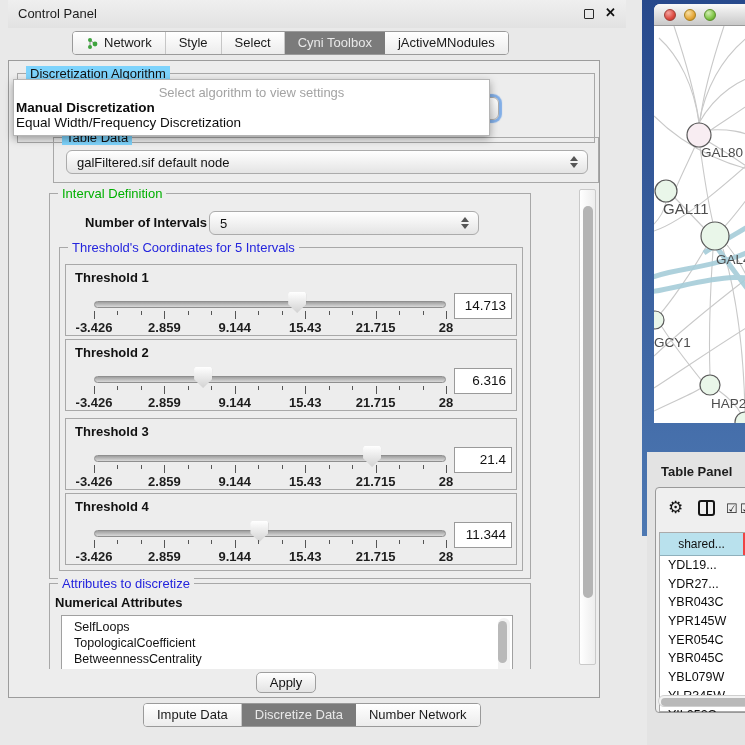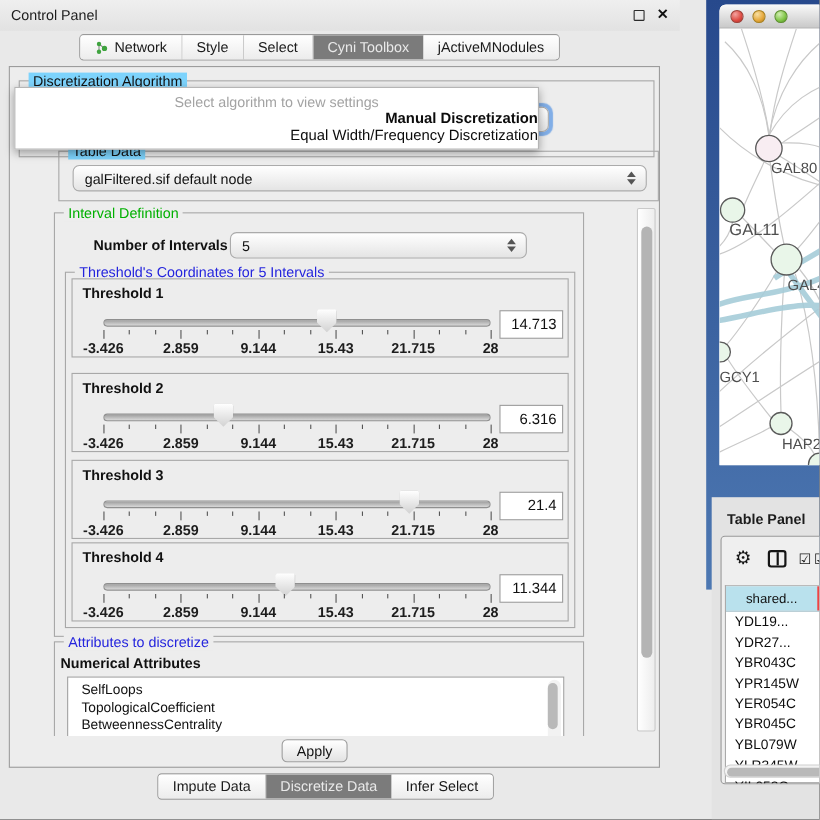--- a/index.html
+++ b/index.html
@@ -1,21 +1,21 @@
 <!DOCTYPE html>
 <html><head>
 <meta charset="utf-8">
 <style>
   html,body{margin:0;padding:0;background:#333;}
   *{box-sizing:border-box;font-family:"Liberation Sans",sans-serif;}
   .screen{position:relative;width:745px;height:745px;overflow:hidden;background:#e9e9e9;}
 
   
   .cp{position:absolute;left:0;top:0;width:618px;height:745px;background:#e9e9e9;}
-  .titlebar{position:absolute;left:0;top:0;width:100%;height:28px;background:linear-gradient(#efefef,#e2e2e2);}
+  .titlebar{position:absolute;left:8px;top:0;width:100%;height:28px;background:linear-gradient(#efefef,#e2e2e2);}
   .titlebar .tb-title{position:absolute;left:10px;top:6px;font-size:13px;color:#1c1c1c;}
   .tb-float{position:absolute;right:32px;top:9px;width:10px;height:10px;border:1.6px solid #2a2a2a;border-radius:1px;}
   .tb-close{position:absolute;right:10px;top:5px;font-size:13px;font-weight:700;color:#111;}
 
   .tabbar{position:absolute;display:flex;height:24px;background:#fcfcfc;border:1px solid #9a9a9a;border-radius:4px;overflow:hidden;}
   .tabbar.top{left:72px;top:31px;}
   .tabbar.bottom{left:143px;top:703px;justify-content:flex-end;}
   .tab{display:flex;align-items:center;gap:5px;padding:0 13px;font-size:13px;color:#1a1a1a;line-height:22px;border-right:1px solid #c6c6c6;background:linear-gradient(#ffffff,#ececec);}
   .tab:last-child{border-right:none;}
   .tab.selected{background:#7b7b7b;color:#e9e9e9;border-right:none;}
@@ -30,21 +30,21 @@
   .combo{position:absolute;background:linear-gradient(#ffffff,#e4e4e4);border:1px solid #ababab;border-radius:6px;font-size:13px;color:#111;}
   .combo .combo-text{position:absolute;left:10px;top:4px;white-space:nowrap;}
   .spinner{position:absolute;right:9px;top:50%;transform:translateY(-50%);width:9px;height:12px;}
   .spinner::before,.spinner::after{content:"";position:absolute;left:1px;border-left:4px solid transparent;border-right:4px solid transparent;}
   .spinner::before{top:0;border-bottom:5px solid #555;}
   .spinner::after{bottom:0;border-top:5px solid #555;}
   .focus-ring{box-shadow:0 0 1px 3px rgba(92,152,228,.75);}
 
   .popup{position:absolute;left:4px;top:18px;width:477px;height:57px;background:#ffffff;border:1px solid #b5b5b5;box-shadow:0 3px 8px rgba(0,0,0,.35);z-index:40;}
   .popup .prompt{margin-top:5px;text-align:center;font-size:13px;color:#a3a3a3;line-height:15px;}
-  .popup .opt{font-size:13.5px;color:#0c0c0c;line-height:15px;padding-left:2px;white-space:nowrap;text-align:right;}
+  .popup .opt{font-size:13.5px;color:#0c0c0c;line-height:15px;padding-left:2px;white-space:nowrap;}
   .popup .opt.selected{font-weight:700;}
 
   .scroll-area{position:absolute;left:36px;top:126px;width:534px;height:482px;overflow:hidden;background:#ededed;}
   .scroll-area .group-title{background:#ededed;}
 
   .vscroll{position:absolute;left:570px;top:128px;width:17px;height:476px;background:linear-gradient(90deg,#ffffff,#ededed);border:1px solid #c9c9c9;border-radius:2px;}
   .vscroll .thumb{position:absolute;left:3px;top:16px;width:10px;height:392px;background:#b4b4b4;border-radius:6px;}
 
   .thr-box{position:absolute;left:20px;width:452px;height:72px;border:1px solid #a8a8a8;background:#ededed;}
   .thr-label{position:absolute;left:9px;top:5px;font-size:13px;font-weight:700;color:#111;}
@@ -165,21 +165,21 @@
         <div style="position:absolute;left:40px;top:28px;font-size:13px;font-weight:700;color:#111;">Number of Intervals</div>
         <div class="combo" style="left:164px;top:24px;width:270px;height:24px;">
           <span class="combo-text">5</span>
           <span class="spinner"></span>
         </div>
 
         <div class="group" style="left:14px;top:60px;width:464px;height:324px;">
           <span class="group-title gt-blue">Threshold's Coordinates for 5 Intervals</span>
         </div>
         <div id="thresholds">
-            <div class="thr-box" style="top: 66px;">
+            <div class="thr-box" style="top: 77px;">
               <div class="thr-label">Threshold 1</div>
               <div class="track"></div>
               <div class="handle" style="left: 222.173px;"></div>
               <div class="ticks">
                 <div class="tick major" style="left: 0px;"></div>
                 <div class="tick minor" style="left: 23.4667px;"></div>
                 <div class="tick minor" style="left: 46.9333px;"></div>
                 <div class="tick major" style="left: 70.4px;"></div>
                 <div class="tick minor" style="left: 93.8667px;"></div>
                 <div class="tick minor" style="left: 117.333px;"></div>
@@ -326,21 +326,21 @@
     </div>
 
     <div class="tabbar bottom" id="bottomTabs">
         <div class="tab">
           <span>Impute Data</span>
         </div>
         <div class="tab selected">
           <span>Discretize Data</span>
         </div>
         <div class="tab">
-          <span>Infer Select</span>
+          <span>Number Network</span>
         </div>
       </div>
   </div>
 
   <div class="desktop">
 
     <div class="netwin">
       <div class="net-titlebar">
         <span class="tl red"></span>
         <span class="tl yellow"></span>

